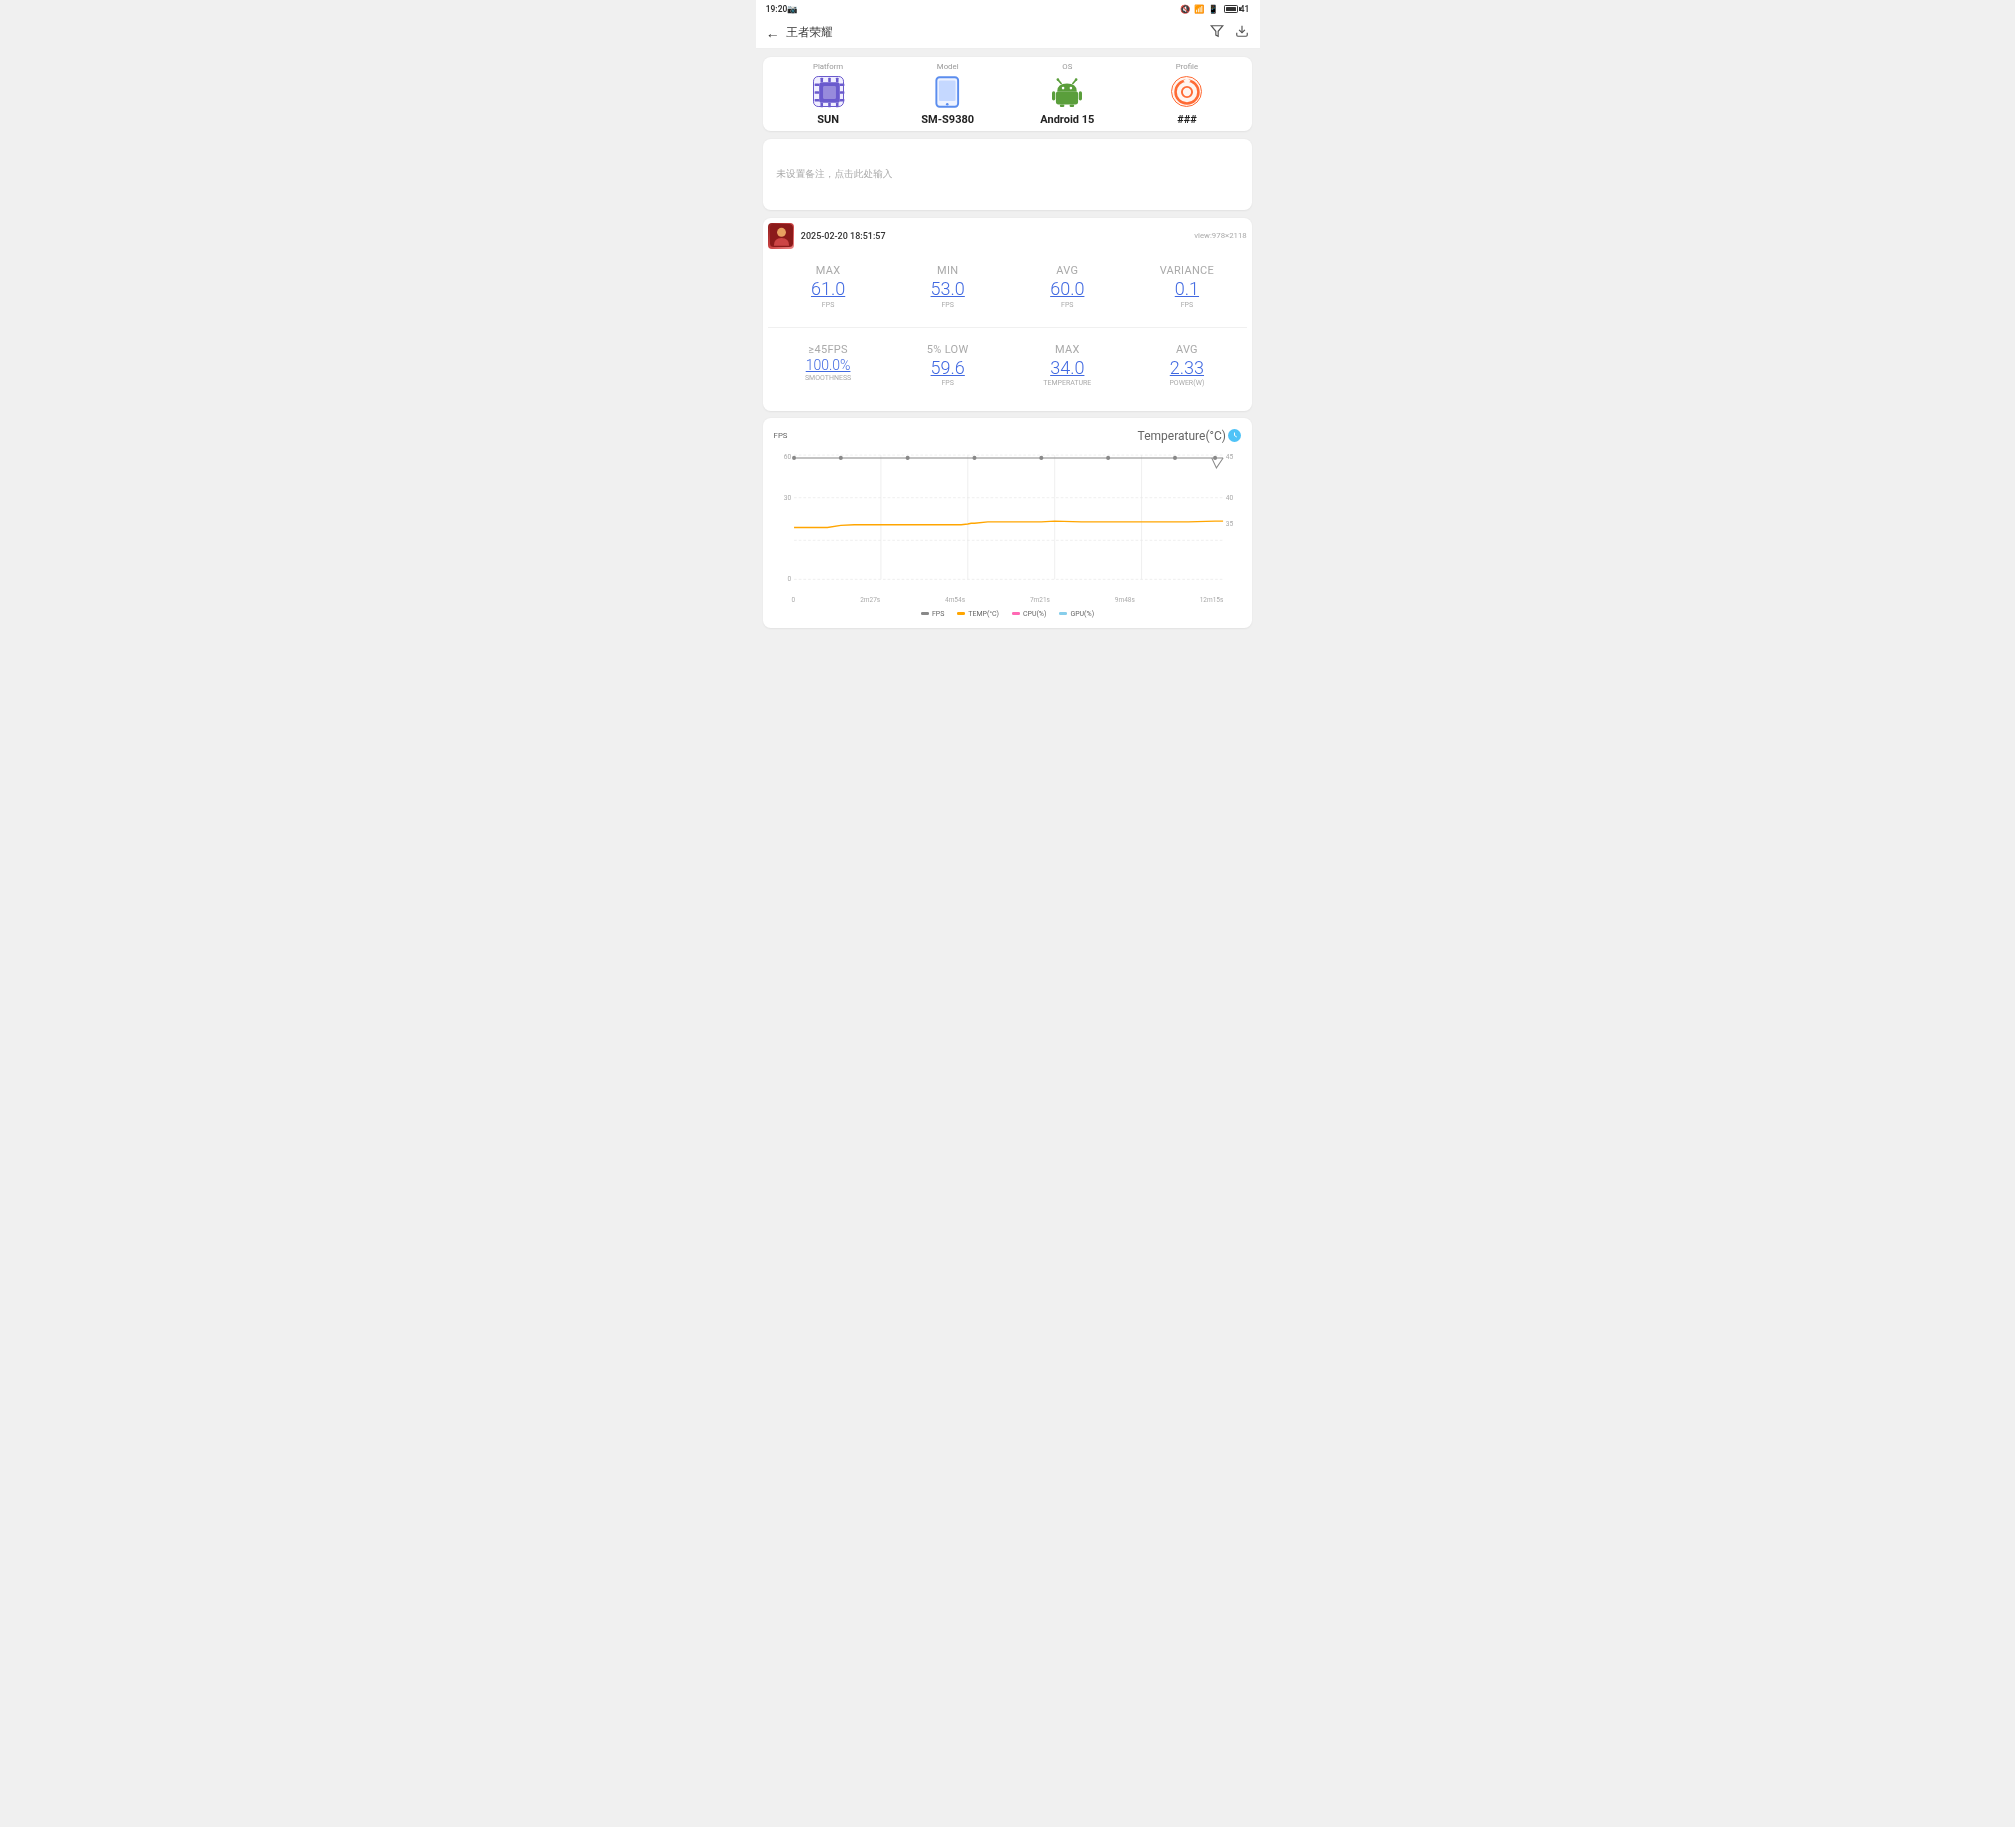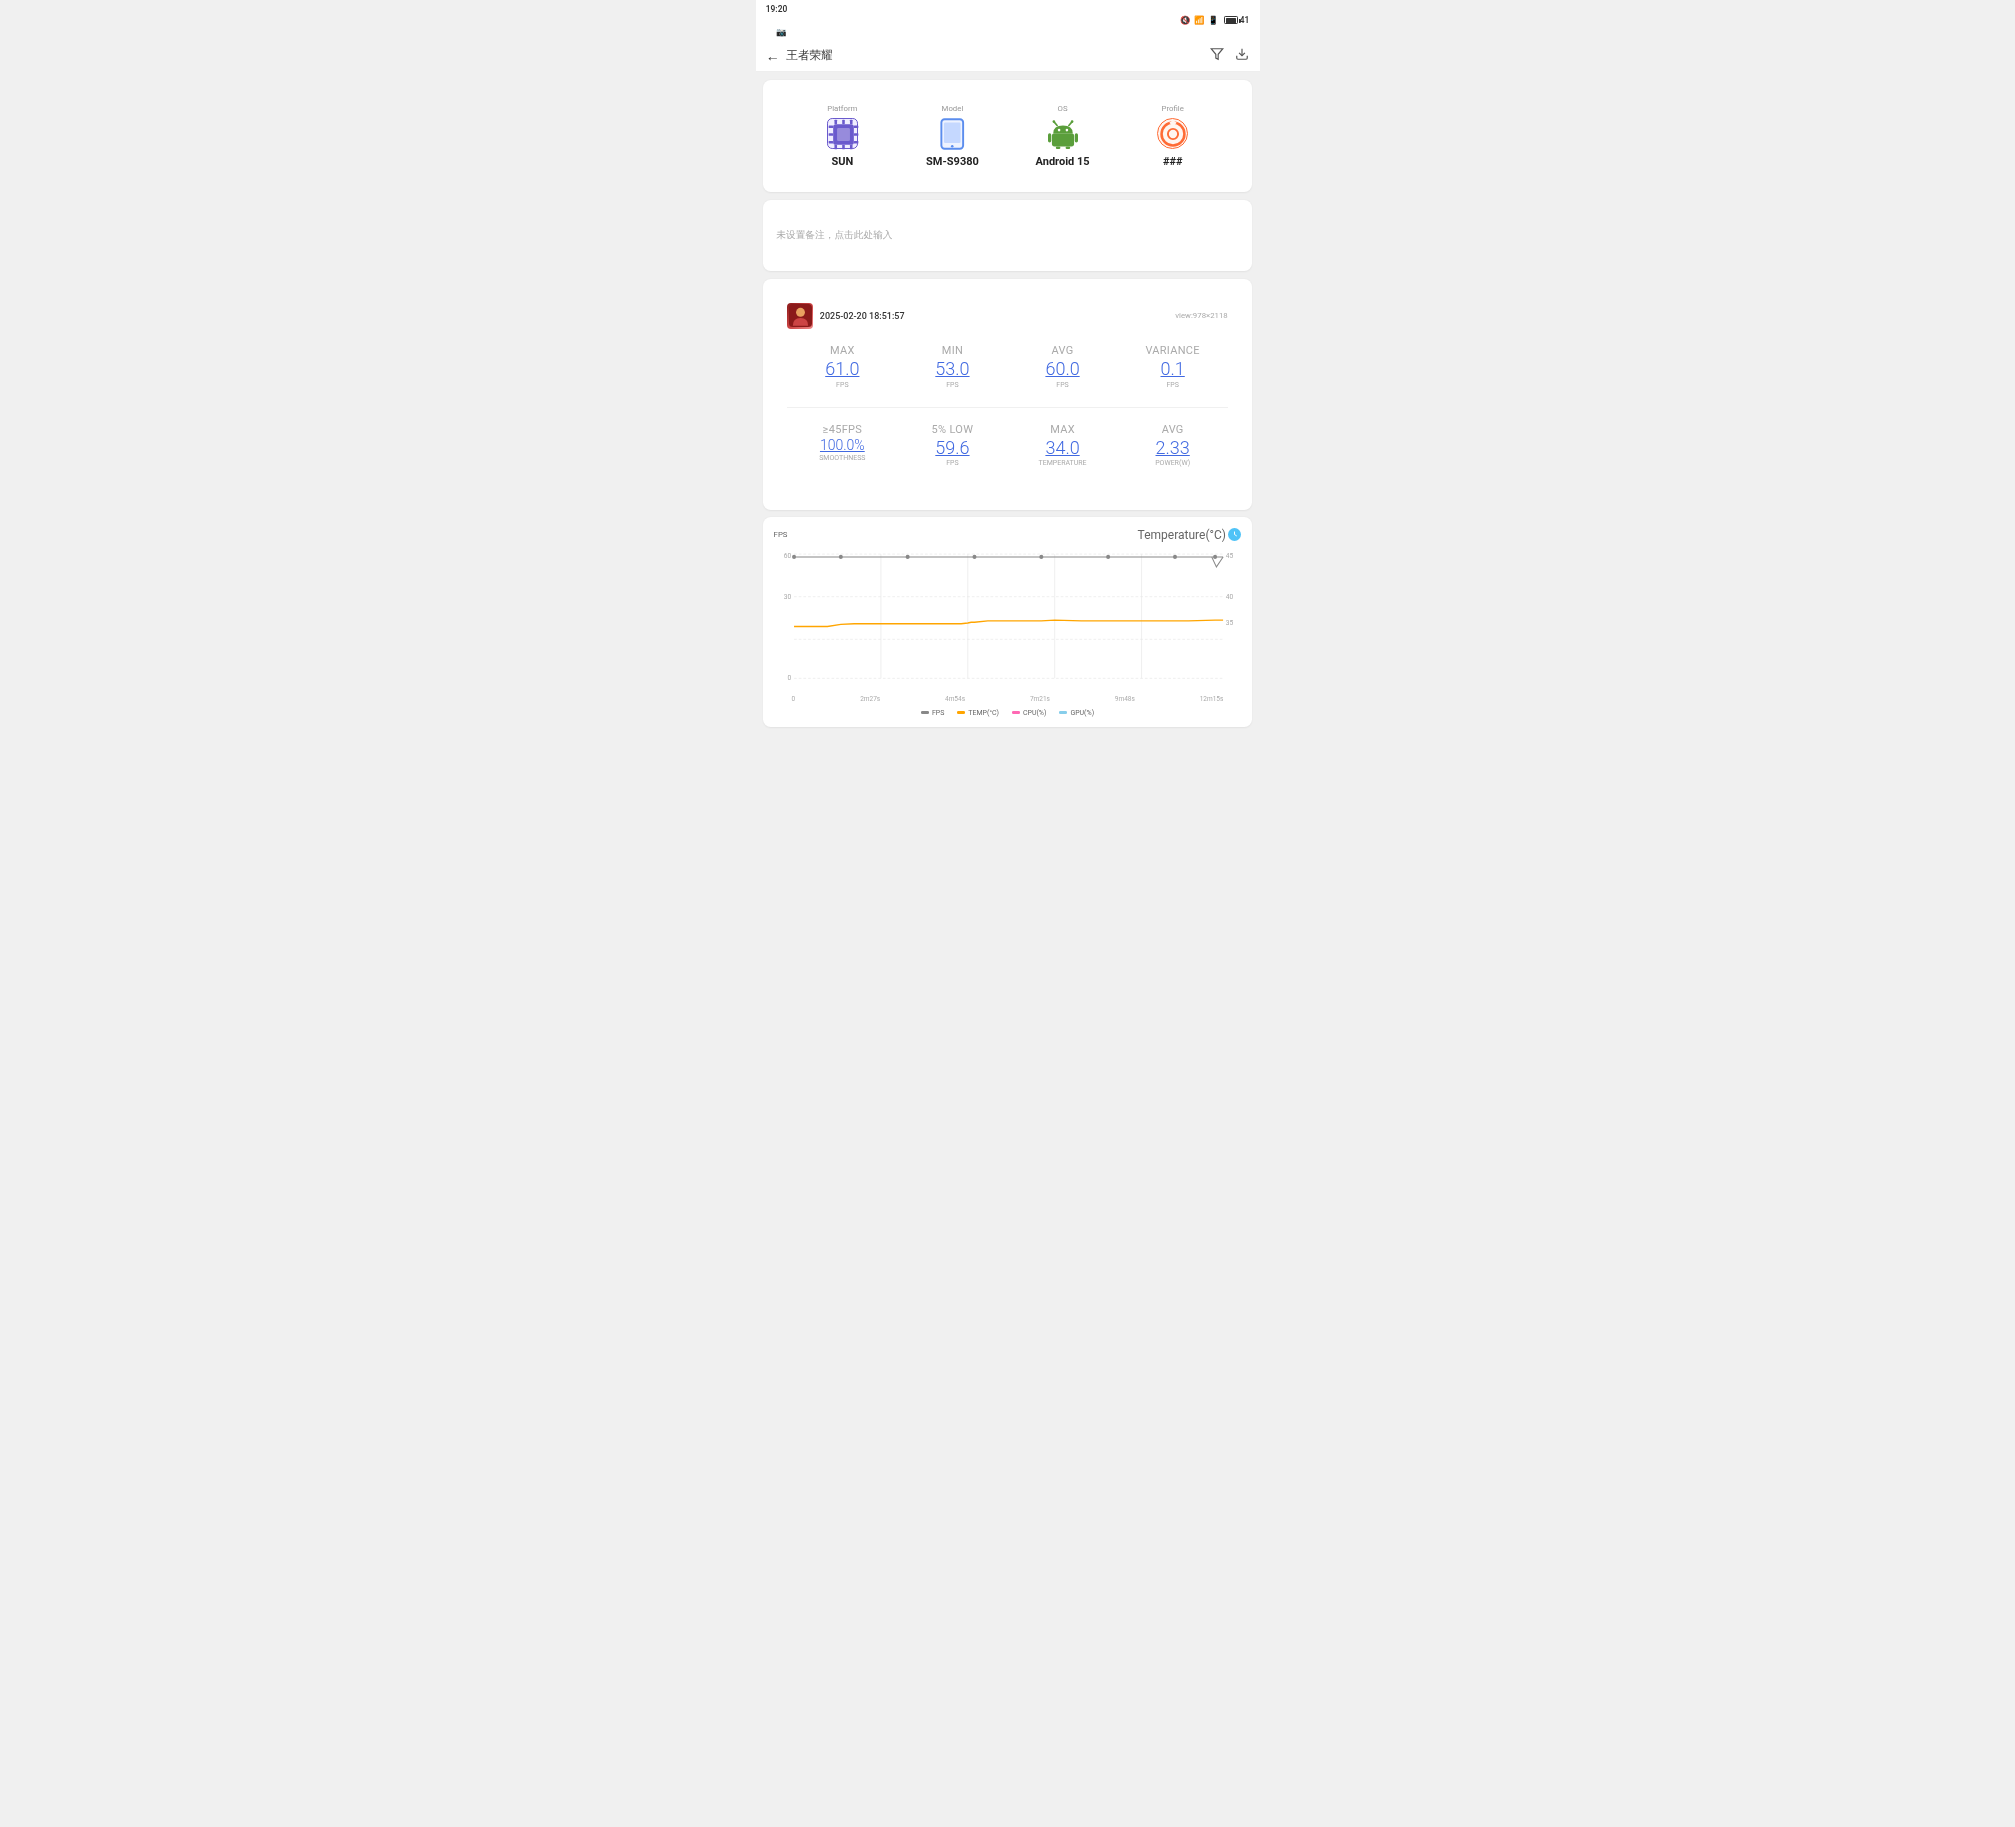--- a/index.html
+++ b/index.html
@@ -16,21 +16,21 @@
     
     .status-bar {
       background: #fff;
       display: flex;
       justify-content: space-between;
       align-items: center;
       padding: 3.9px 10.3px;
       font-size: 8.4px;
       font-weight: 600;
     }
-    .status-left { display: flex; align-items: flex-end; gap: 13px; flex-direction: column; }
+    .status-left { display: flex; align-items: center; gap: 0; }
     .status-right { display: flex; align-items: center; gap: 3.9px; }
 
     
     .top-nav {
       background: #fff;
       display: flex;
       align-items: center;
       justify-content: space-between;
       padding: 6.5px 10.3px;
       border-bottom: 0.6px solid #eee;
@@ -38,21 +38,21 @@
     .top-nav-left { display: flex; align-items: center; gap: 6.5px; }
     .top-nav-title { font-size: 11.6px; font-weight: 500; }
     .top-nav-right { display: flex; gap: 11.6px; }
     .nav-icon { font-size: 13px; color: #555; cursor: pointer; }
 
     
     .card {
       background: #fff;
       border-radius: 7.8px;
       margin: 7.8px;
-      padding: 24px;
+      padding: 5px;
       box-shadow: 0 0.6px 1.9px rgba(0,0,0,0.06);
     }
 
     
     .platform-info {
       display: flex;
       justify-content: space-around;
       align-items: center;
     }
     .platform-item {

